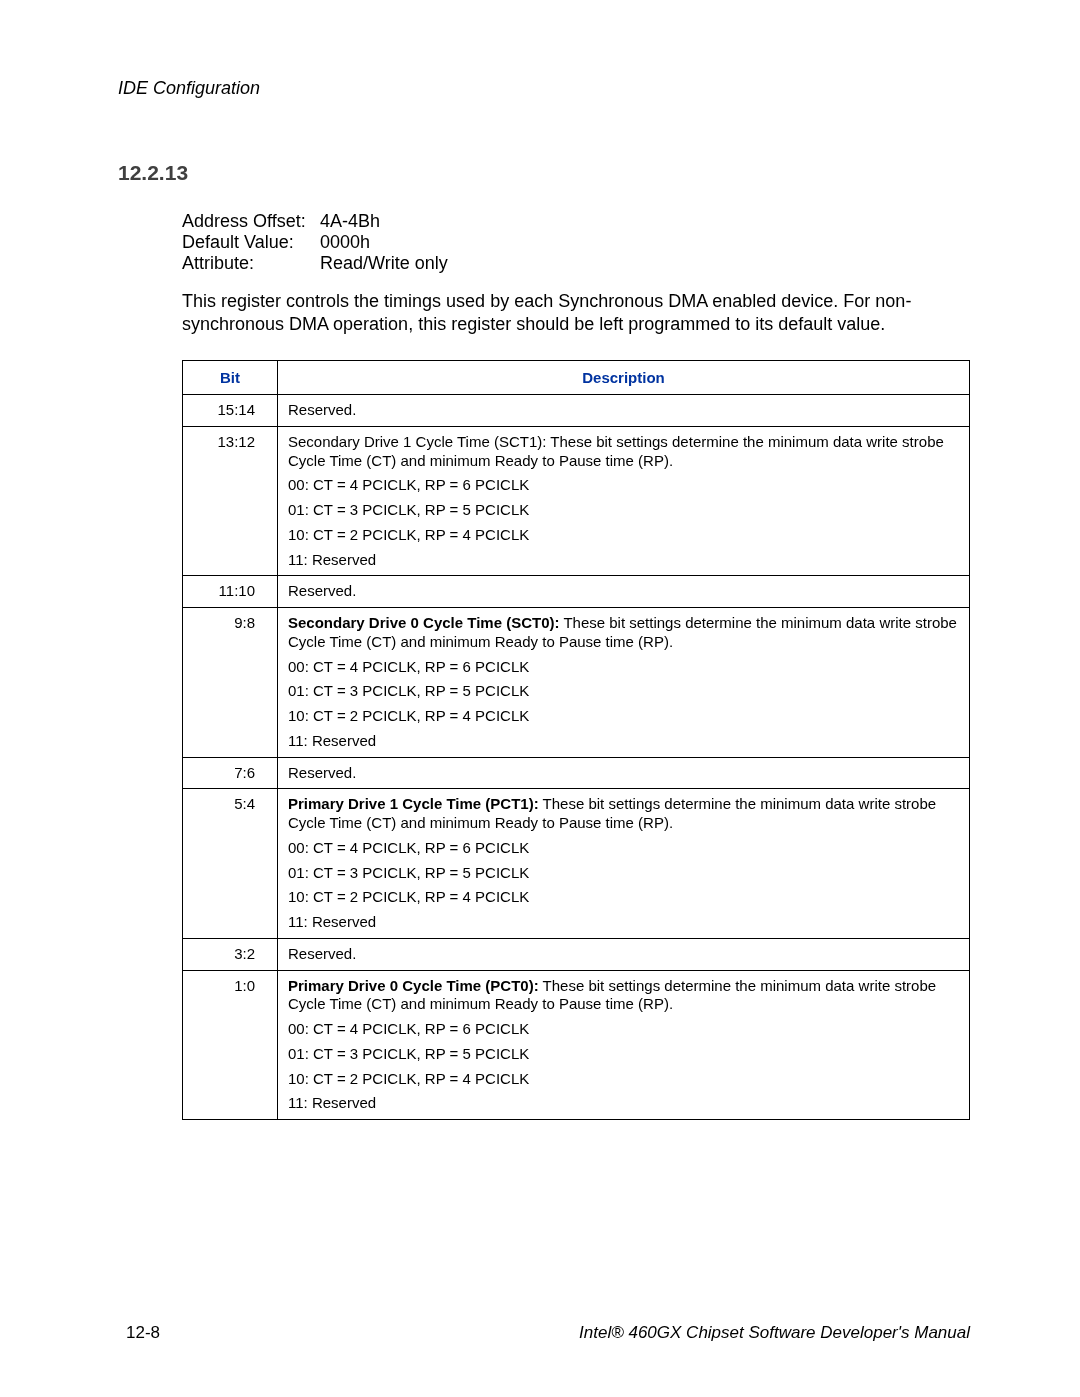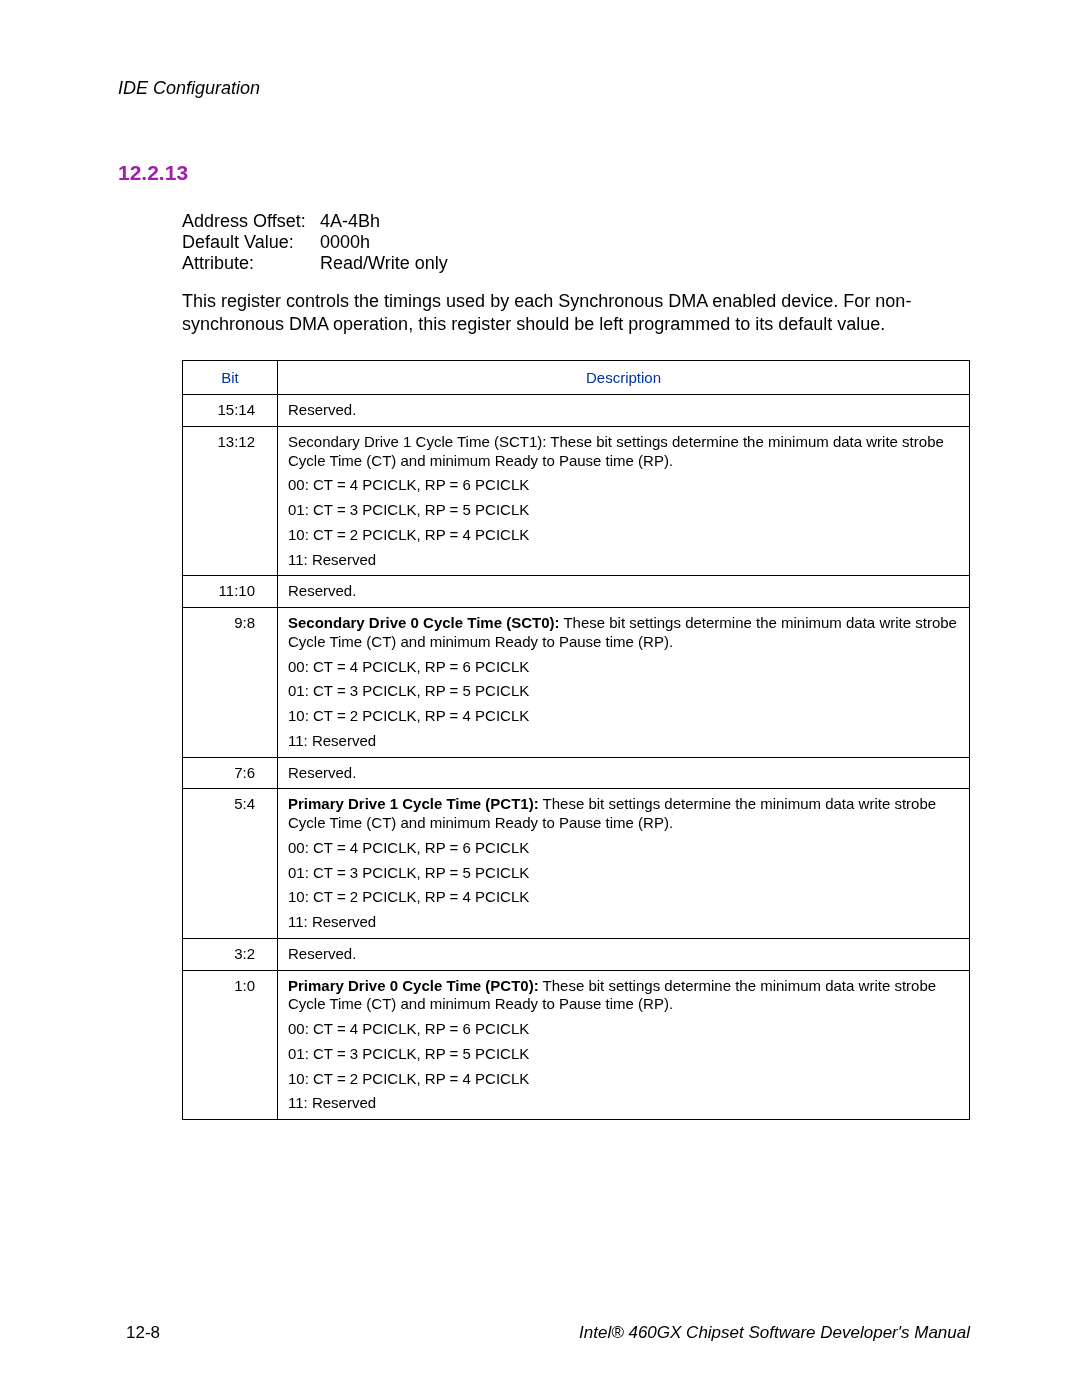--- a/index.html
+++ b/index.html
@@ -19,21 +19,21 @@
     width: 100%;
     height: 100%;
     position: relative;
   }
   .running-head {
     font-style: italic;
     font-size: 18px;
     margin-bottom: 62px;
   }
   .section-heading {
-    color: #a21caf;
+    color: #404040;
     font-weight: bold;
     font-size: 21px;
     margin-bottom: 26px;
     display: flex;
     gap: 24px;
   }
   .section-num { flex: 0 0 auto; }
   .section-title { flex: 1 1 auto; }
   .content-indent {
     margin-left: 64px;
@@ -50,21 +50,21 @@
     line-height: 1.28;
     margin-bottom: 24px;
   }
   table.register-table {
     border-collapse: collapse;
     width: 100%;
     font-size: 15px;
   }
   table.register-table th {
     color: #0033a0;
-    font-weight: normal;
+    font-weight: bold;
     text-align: center;
     padding: 8px 10px;
     border: 1px solid #000;
   }
   table.register-table td {
     border: 1px solid #000;
     padding: 6px 10px;
     vertical-align: top;
   }
   table.register-table td.bit {

